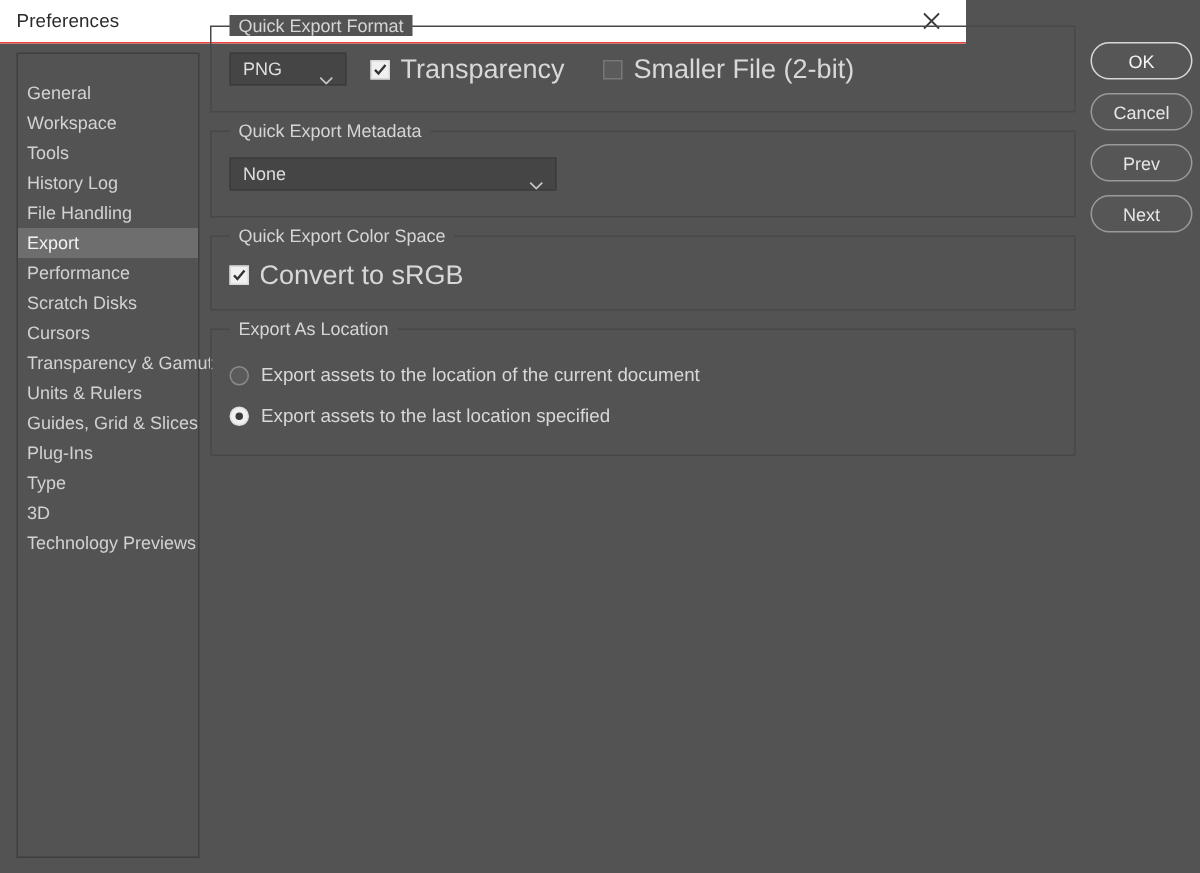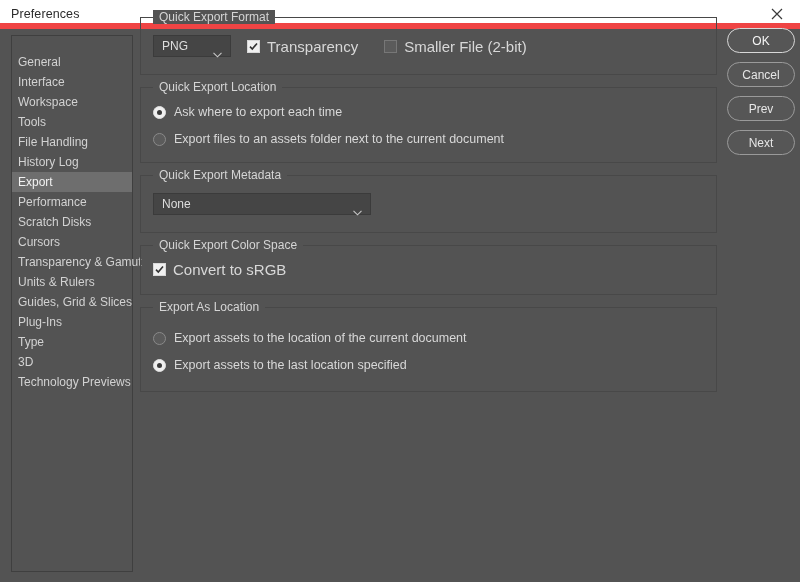--- a/index.html
+++ b/index.html
@@ -19,24 +19,24 @@
     position: relative;
     width: 800px;
     height: 582px;
     background: #535353;
   }
 
   
   .titlebar {
     position: absolute;
     left: 0; top: 0;
-    width: 800px;
+    width: 644px;
     height: 29px;
     background: #ffffff;
-    border-bottom: 6px solid #ef4444;
+    border-bottom: 1px solid #ef4444;
     box-sizing: border-box;
   }
   .titlebar-text {
     position: absolute;
     left: 11px; top: 7px;
     font-size: 12.5px;
     color: #2b2b2b;
     letter-spacing: .1px;
   }
   .close-btn {
@@ -151,21 +151,21 @@
   .cbox.on {
     background: #f0f0f0;
     border: 1px solid #d8d8d8;
   }
   .cbox.off {
     background: #5b5b5b;
     border: 1px solid #777777;
   }
   .cbox.on svg { position: absolute; left: 1px; top: 1px; }
   .cb-label {
-    font-size: 15px;
+    font-size: 18px;
     color: #d8d8d8;
     white-space: nowrap;
   }
 
   
   .rbwrap {
     display: flex;
     align-items: center;
     cursor: pointer;
   }
@@ -235,25 +235,24 @@
     <div class="titlebar-text">Preferences</div>
     <div class="close-btn">
       <svg width="12" height="12" viewBox="0 0 12 12">
         <path d="M1 1 L11 11 M11 1 L1 11" stroke="#3a3a3a" stroke-width="1.2" fill="none"></path>
       </svg>
     </div>
   </div>
 
   <div class="sidebar">
     <div class="side-item">General</div>
-    <div class="side-item">Interface</div>
     <div class="side-item">Workspace</div>
     <div class="side-item">Tools</div>
+    <div class="side-item">History Log</div>
     <div class="side-item">File Handling</div>
-    <div class="side-item">History Log</div>
     <div class="side-item selected">Export</div>
     <div class="side-item">Performance</div>
     <div class="side-item">Scratch Disks</div>
     <div class="side-item">Cursors</div>
     <div class="side-item">Transparency &amp; Gamut</div>
     <div class="side-item">Units &amp; Rulers</div>
     <div class="side-item">Guides, Grid &amp; Slices</div>
     <div class="side-item">Plug-Ins</div>
     <div class="side-item">Type</div>
     <div class="side-item">3D</div>
@@ -287,33 +286,20 @@
 
           <div class="cbwrap">
             <span class="cbox off"></span>
             <span class="cb-label">Smaller File (2-bit)</span>
           </div>
 
         </div>
       </div>
     </div>
 
-    <div class="group" style="height:76px;">
-      <div class="legend">Quick Export Location</div>
-      <div class="group-body">
-        <div class="row rbwrap">
-          <span class="rbox on"></span>
-          <span class="rb-label">Ask where to export each time</span>
-        </div>
-        <div class="row rbwrap">
-          <span class="rbox off"></span>
-          <span class="rb-label">Export files to an assets folder next to the current document</span>
-        </div>
-      </div>
-    </div>
 
     <div class="group" style="height:58px;">
       <div class="legend">Quick Export Metadata</div>
       <div class="group-body">
         <div class="row">
           <div class="select select-metadata">
             <span class="sel-value">None</span>
             <span class="chev">
               <svg width="9" height="6" viewBox="0 0 9 6">
                   <path d="M0.5 0.8 L4.5 4.8 L8.5 0.8" stroke="#c8c8c8" stroke-width="1.1" fill="none"></path>

